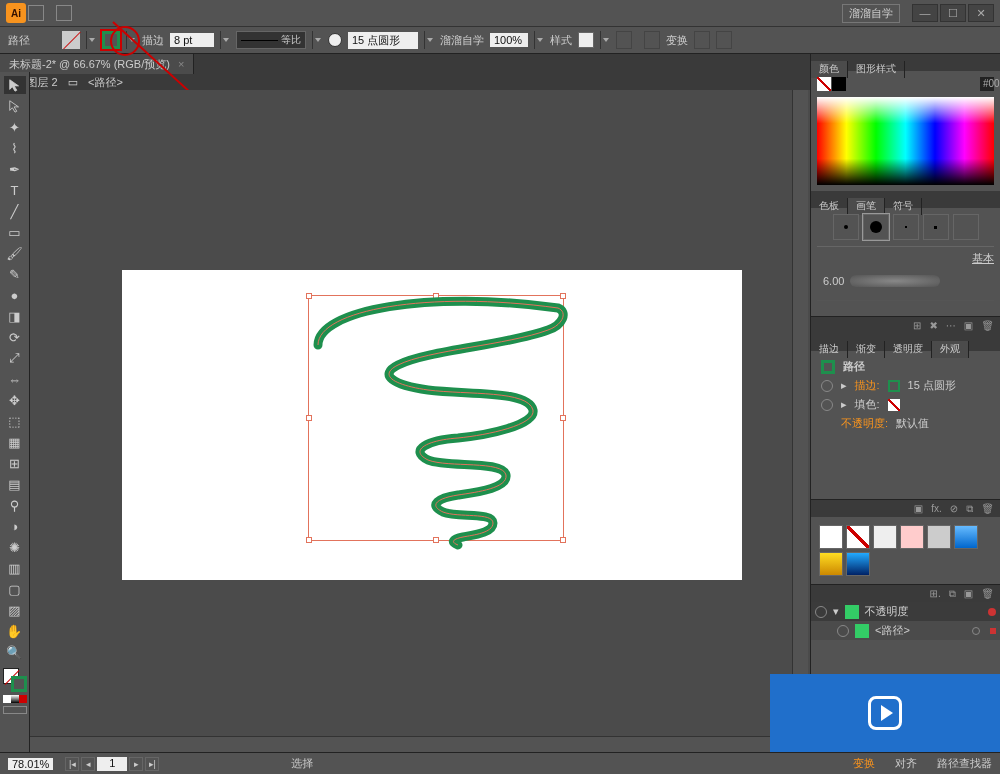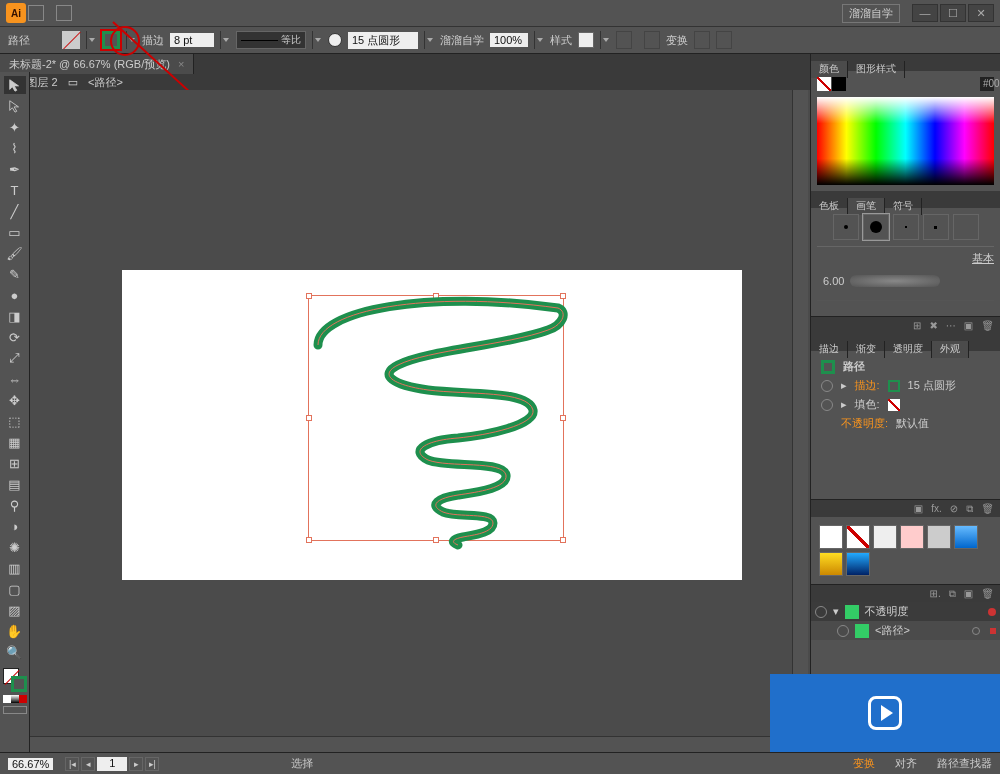--- a/index.html
+++ b/index.html
@@ -249,21 +249,21 @@
                C 185 243, 165 245, 155 247
                C 145 249, 142 252, 150 255" fill="none" stroke="#e2735c" stroke-width="1"></path>
     </svg>
   </div>
 </div>
 
 <div class="scrollbar-v"></div>
 <div class="scrollbar-h"></div>
 
 <div class="statusbar">
-  <span class="zoom-box">66.67%</span>
+  <span class="zoom-box">78.01%</span>
   <div class="nav-btns">
     <div>|◂</div>
     <div>◂</div>
     <span class="zoom-box" style="width:30px;text-align:center">1</span>
     <div>▸</div>
     <div>▸|</div>
   </div>
   <span style="margin-left:120px;">选择</span>
   <div class="status-right">
     <span class="orange">变换</span>

